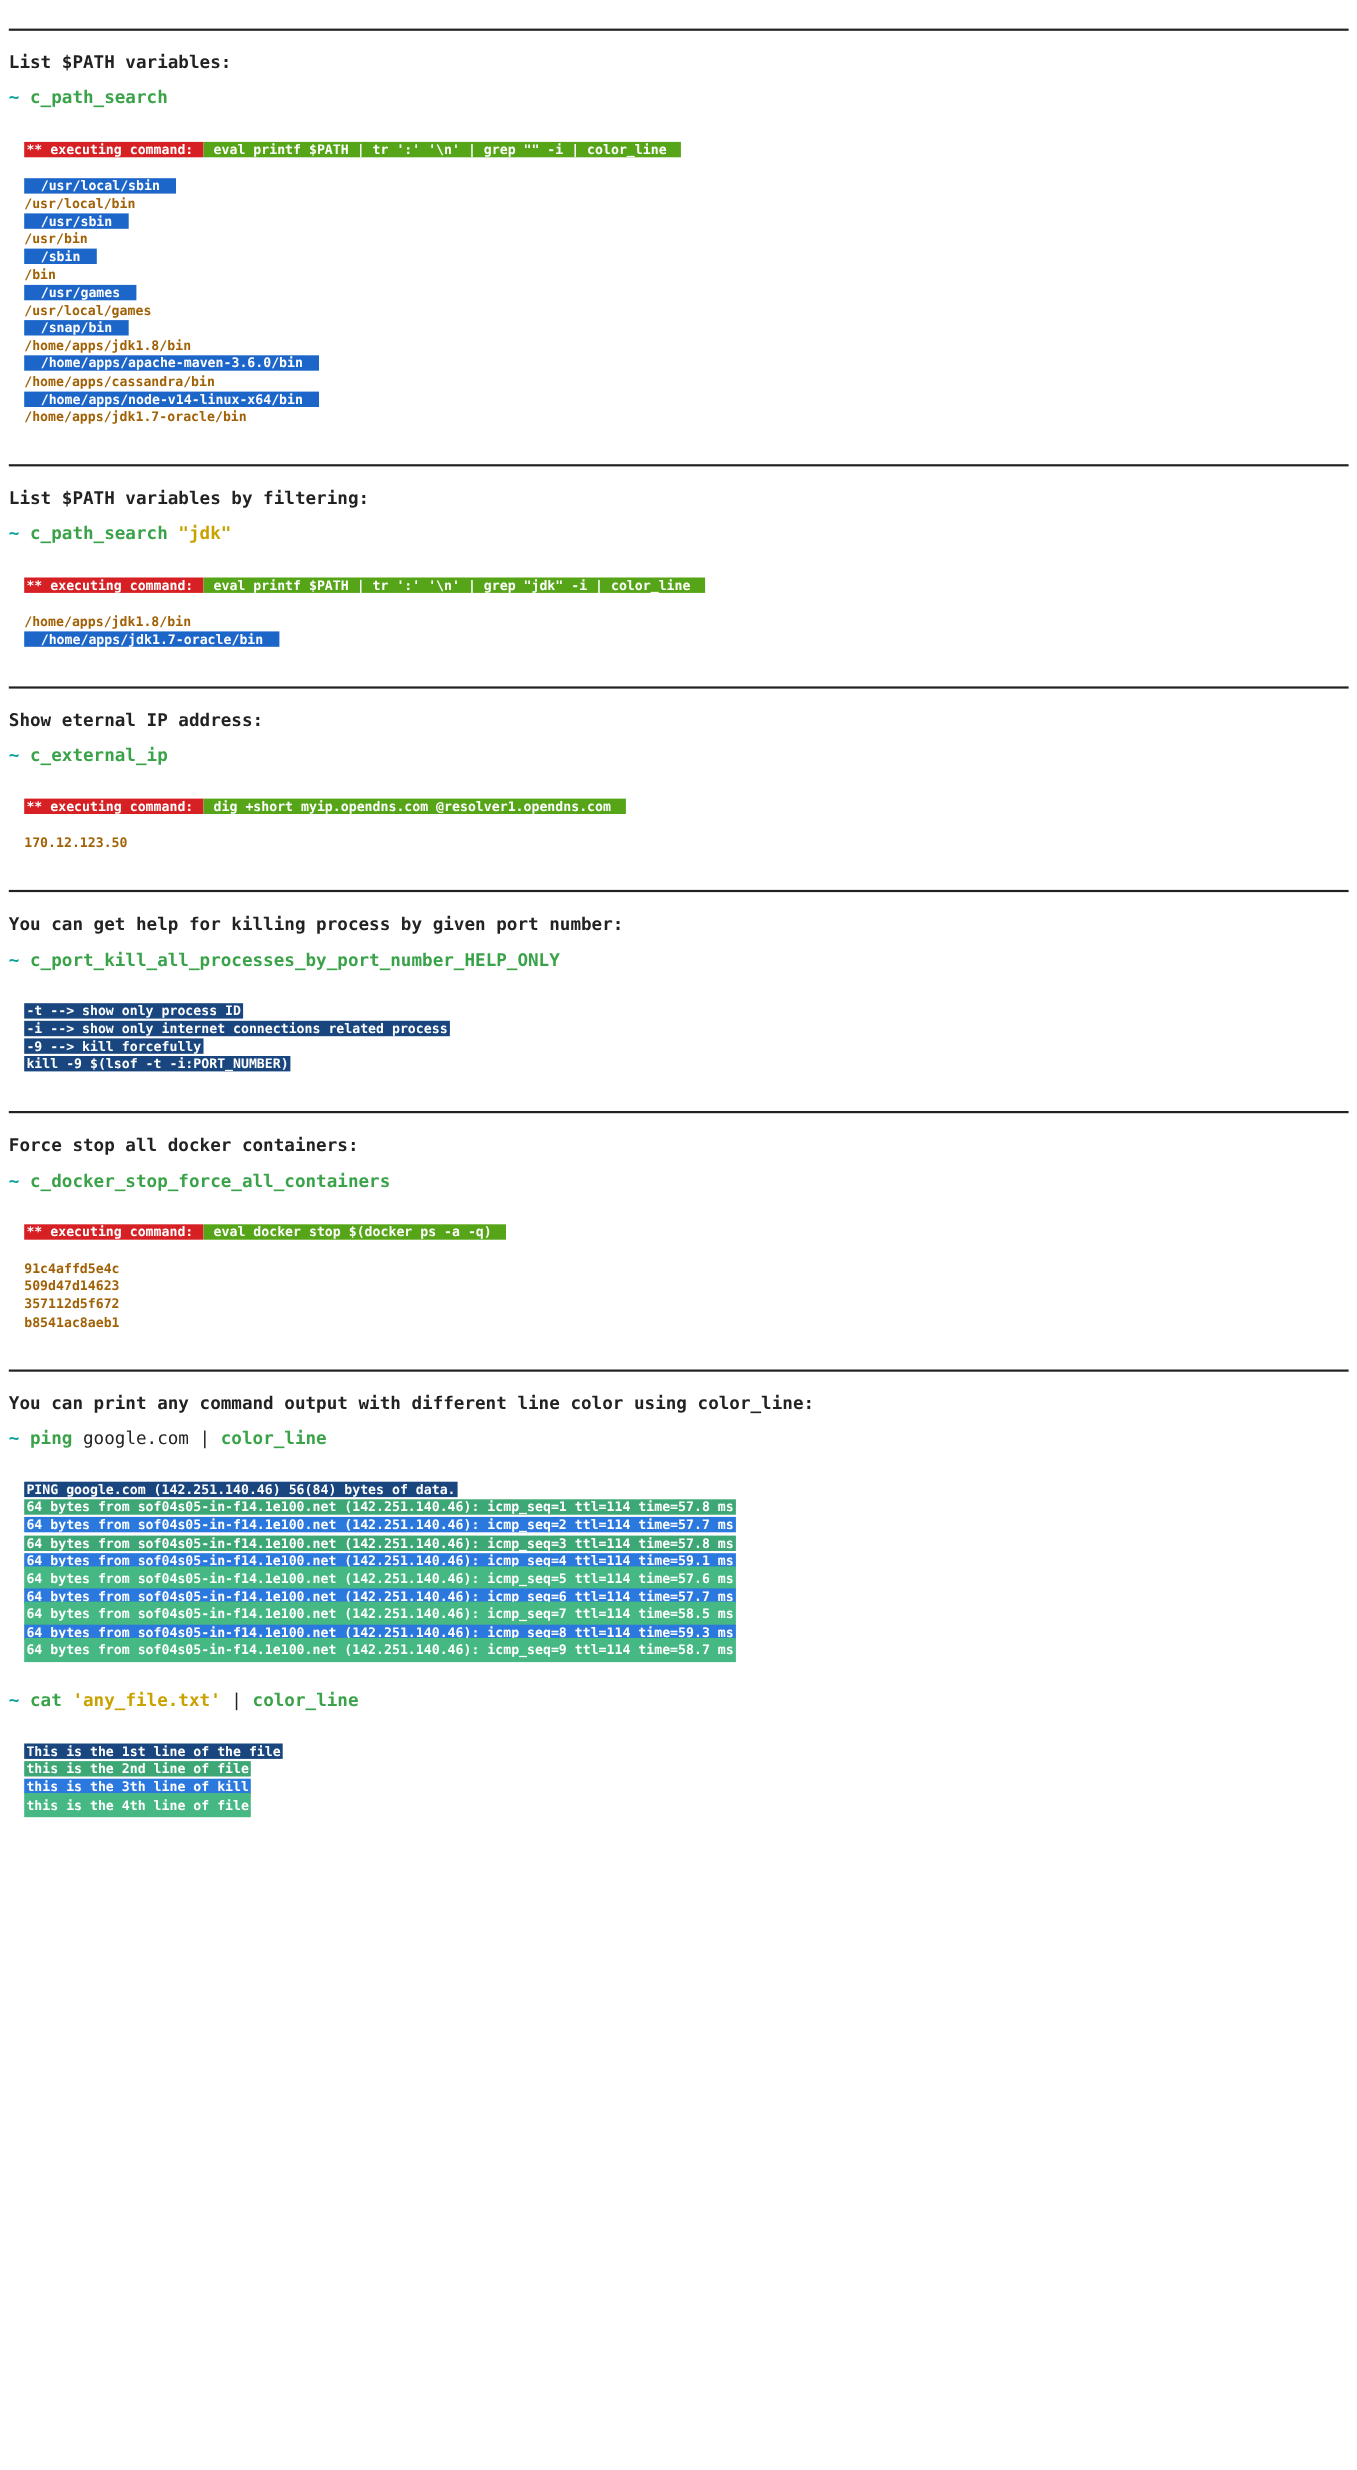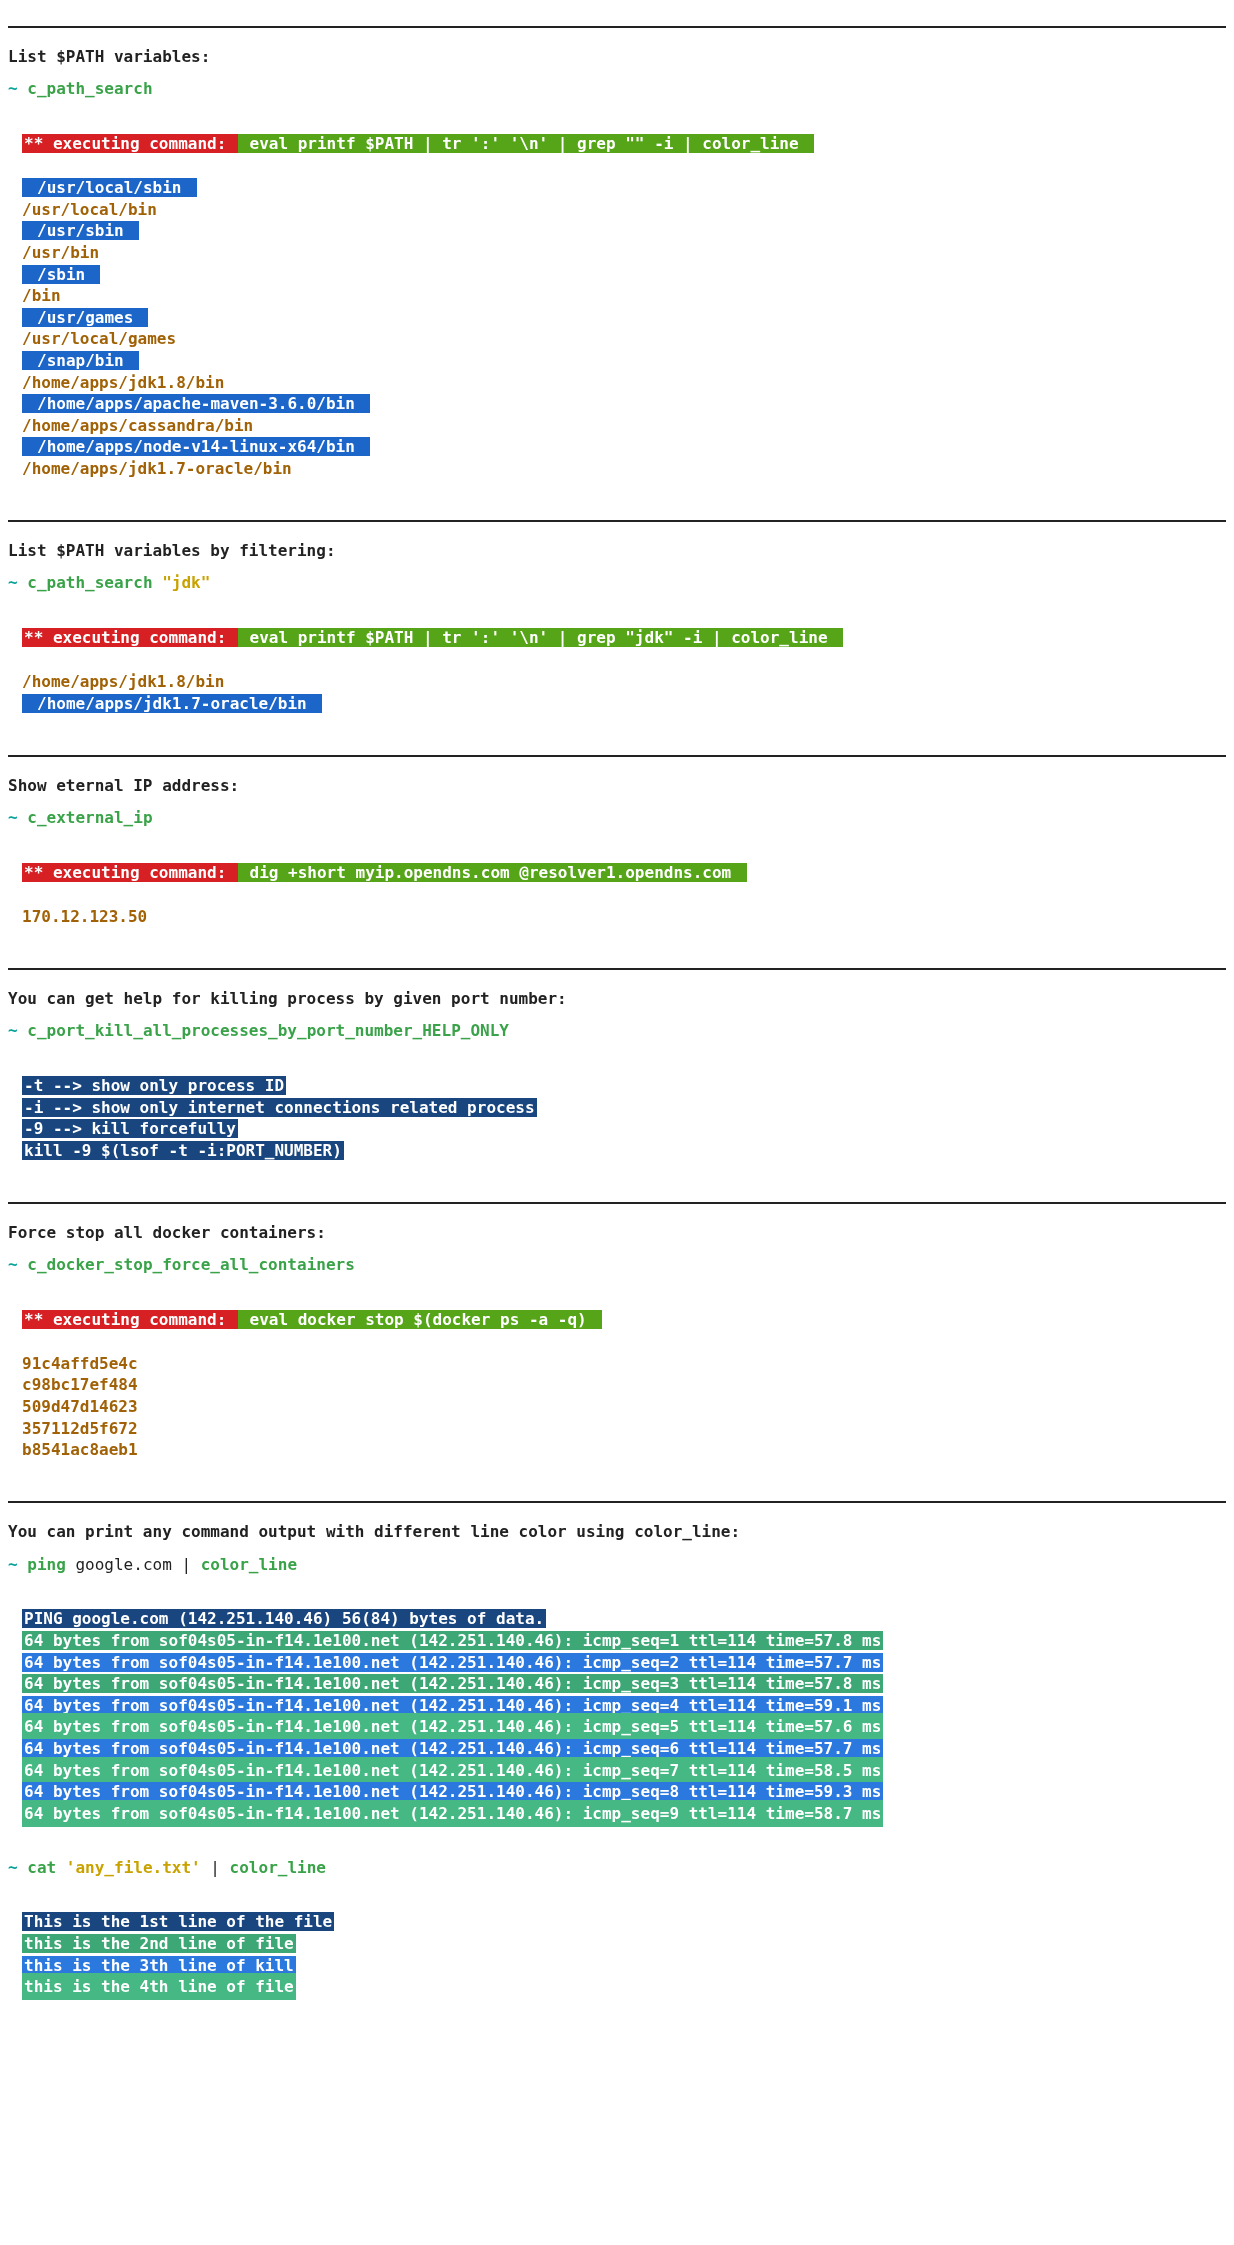--- a/index.html
+++ b/index.html
@@ -28,21 +28,21 @@
   .cmd   { color: #3aa34a; font-weight: 700; }
   .arg   { color: #c9a200; font-weight: 700; }
   .plain { color: #222; }
   .pipe  { color: #222; }
 
   .codeblock {
     margin: 0 0 10px 0;
     padding-left: 14px;
     white-space: pre;
     font-family: inherit;
-    font-size: 16px;
+    font-size: 12px;
   }
   .codeblock > div { line-height: 1.35; }
 
   .exec-red   { background: #d62024; color: #fff; font-weight: 700; padding: 0 2px; }
   .exec-green { background: #56a518; color: #fff; font-weight: 700; padding: 0 6px 0 2px; }
 
   .hl-blue1  { background: #1d66c9; color: #fff; font-weight: 700; padding: 0 15px; }
   .hl-blue2  { background: #2b79de; color: #fff; font-weight: 700; padding: 0 2px; }
   .hl-navy   { background: #19467e; color: #fff; font-weight: 700; padding: 0 2px; }
   .hl-green1 { background: #3ea776; color: #fff; font-weight: 700; padding: 0 2px; }
@@ -87,21 +87,21 @@
 <div class="codeblock">
 <div><div><span class="hl-navy">-t --&gt; show only process ID</span></div><div><span class="hl-navy">-i --&gt; show only internet connections related process</span></div><div><span class="hl-navy">-9 --&gt; kill forcefully</span></div><div><span class="hl-navy">kill -9 $(lsof -t -i:PORT_NUMBER)</span></div></div>
 </div>
 
 <hr class="sep">
 
 <div class="desc">Force stop all docker containers:</div>
 <div class="prompt"><span class="tilde">~</span> <span class="cmd">c_docker_stop_force_all_containers</span></div>
 <div class="codeblock">
 <div><span class="exec-red">** executing command: </span><span class="exec-green"> eval docker stop $(docker ps -a -q) </span></div>
-<div><div><span class="out-plain">91c4affd5e4c</span></div><div><span class="out-plain">c98bc17ef484</span></div><div><span class="out-plain">509d47d14623</span></div><div><span class="out-plain">357112d5f672</span></div><div><span class="out-plain">b8541ac8aeb1</span></div></div>
+<div><div><span class="out-plain">91c4affd5e4c</span></div><div><span class="out-plain">509d47d14623</span></div><div><span class="out-plain">357112d5f672</span></div><div><span class="out-plain">b8541ac8aeb1</span></div></div>
 </div>
 
 <hr class="sep">
 
 <div class="desc">You can print any command output with different line color using color_line:</div>
 <div class="prompt"><span class="tilde">~</span> <span class="cmd">ping</span> <span class="plain">google.com</span><span class="pipe"> | </span><span class="cmd">color_line</span></div>
 <div class="codeblock">
 <div><div><span class="hl-navy">PING google.com (142.251.140.46) 56(84) bytes of data.</span></div><div><span class="hl-green1">64 bytes from sof04s05-in-f14.1e100.net (142.251.140.46): icmp_seq=1 ttl=114 time=57.8 ms</span></div><div><span class="hl-blue2">64 bytes from sof04s05-in-f14.1e100.net (142.251.140.46): icmp_seq=2 ttl=114 time=57.7 ms</span></div><div><span class="hl-green1">64 bytes from sof04s05-in-f14.1e100.net (142.251.140.46): icmp_seq=3 ttl=114 time=57.8 ms</span></div><div><span class="hl-blue2">64 bytes from sof04s05-in-f14.1e100.net (142.251.140.46): icmp_seq=4 ttl=114 time=59.1 ms</span></div><div><span class="hl-green2">64 bytes from sof04s05-in-f14.1e100.net (142.251.140.46): icmp_seq=5 ttl=114 time=57.6 ms</span></div><div><span class="hl-blue2">64 bytes from sof04s05-in-f14.1e100.net (142.251.140.46): icmp_seq=6 ttl=114 time=57.7 ms</span></div><div><span class="hl-green2">64 bytes from sof04s05-in-f14.1e100.net (142.251.140.46): icmp_seq=7 ttl=114 time=58.5 ms</span></div><div><span class="hl-blue2">64 bytes from sof04s05-in-f14.1e100.net (142.251.140.46): icmp_seq=8 ttl=114 time=59.3 ms</span></div><div><span class="hl-green2">64 bytes from sof04s05-in-f14.1e100.net (142.251.140.46): icmp_seq=9 ttl=114 time=58.7 ms</span></div></div>
 </div>
 

